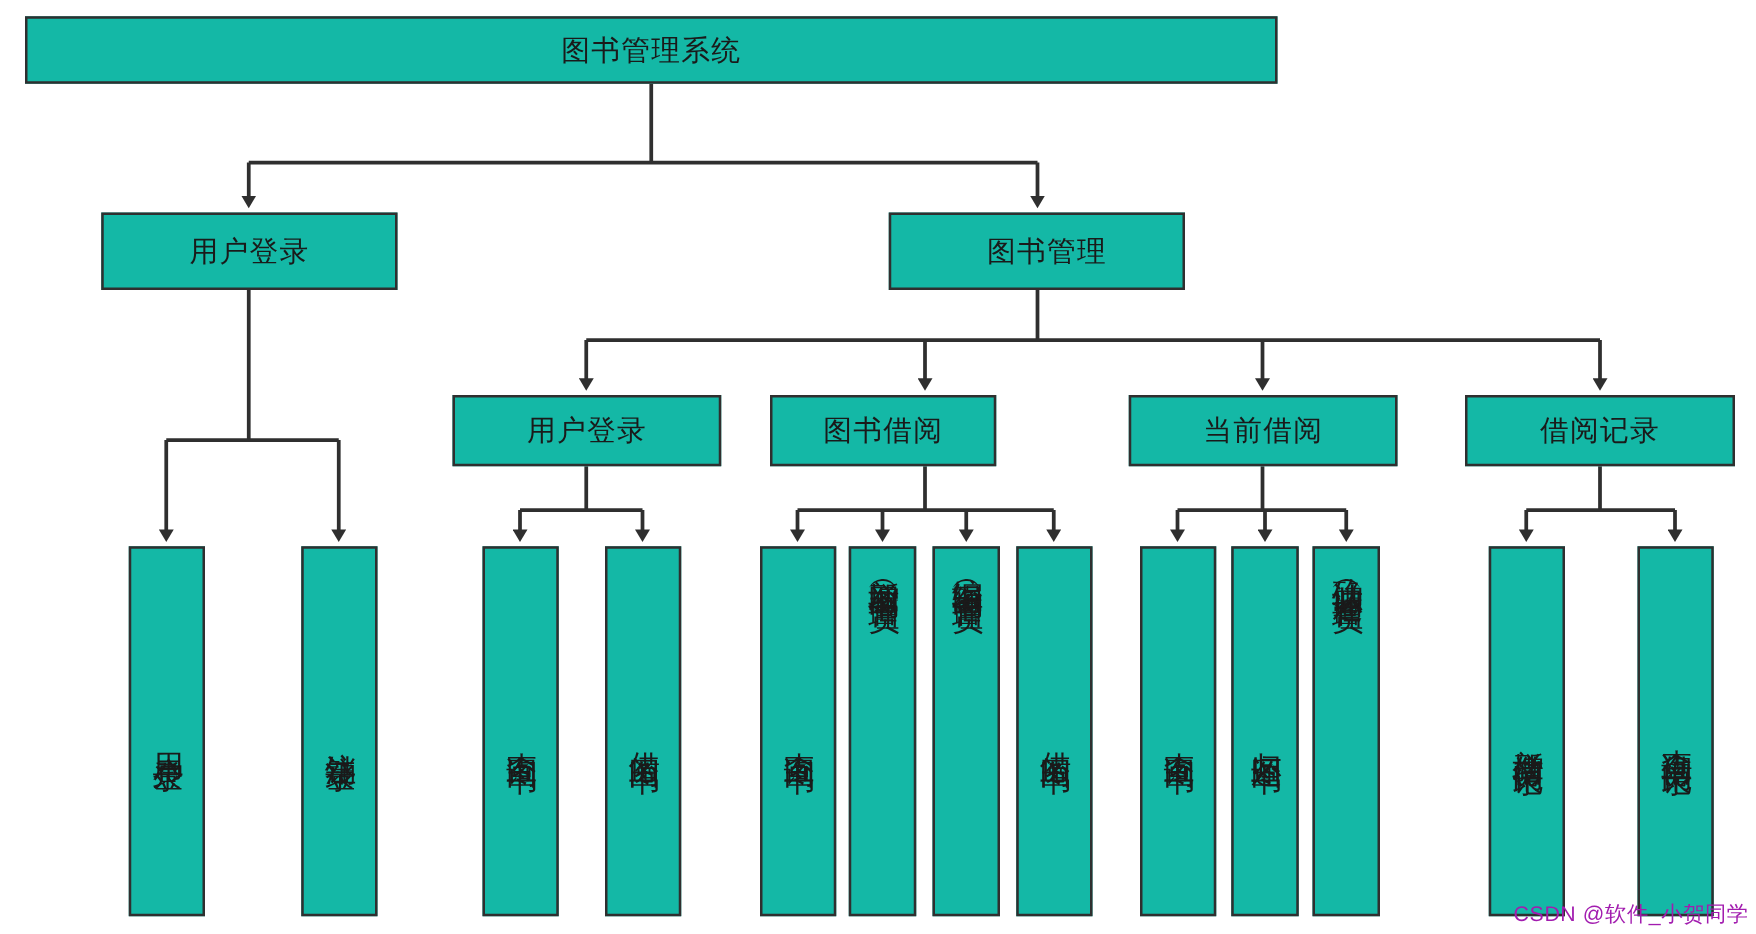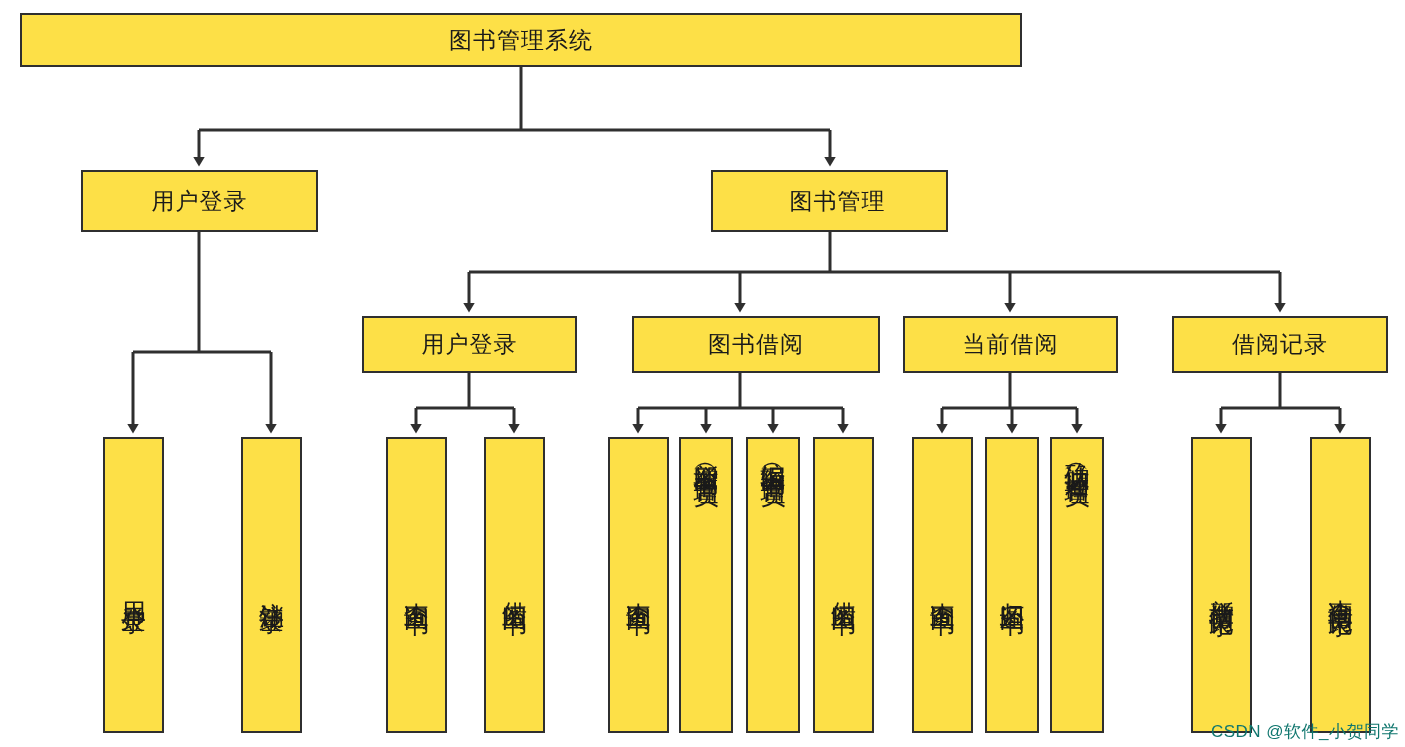--- a/index.html
+++ b/index.html
@@ -10,21 +10,21 @@
     overflow:hidden;
   }
   #canvas{position:relative;width:1405px;height:747px;}
 
   svg#wires{position:absolute;left:0;top:0;width:1405px;height:747px;pointer-events:none;}
 
   .node{
     position:absolute;
     box-sizing:border-box;
     border:2.5px solid #2f2f2f;
-    background:#fde047;
+    background:#14b8a6;
     color:#1a1a1a;
     display:flex;
     align-items:center;
     justify-content:center;
     text-align:center;
   }
   .node.h{
     font-size:23px;
     letter-spacing:1px;
   }
@@ -38,21 +38,21 @@
     align-items:center;
     padding-top:6px;
   }
   .node.v.top{ justify-content:flex-start; padding-top:4px;}
   .node.v.mid{ justify-content:center; }
 
   .watermark{
     position:absolute;
     right:6px;bottom:4px;
     font-size:17px;
-    color:#0f766e;
+    color:#a21caf;
     letter-spacing:0.5px;
     white-space:nowrap;
   }
 </style>
 </head>
 <body>
 
 <div id="canvas">
 
   <svg id="wires" viewBox="0 0 1405 747" xmlns="http://www.w3.org/2000/svg">
@@ -104,21 +104,21 @@
       <path d="M1340,408 L1340,425" marker-end="url(#arw)"></path>
     </g>
   </svg>
 
   <div class="node h" id="node-root" style="left: 20px; top: 13px; width: 1002px; height: 54px;">图书管理系统</div>
 
   <div class="node h" id="node-l2-0" style="left: 81px; top: 170px; width: 237px; height: 62px;">用户登录</div>
   <div class="node h" id="node-l2-1" style="left: 711px; top: 170px; width: 237px; height: 62px; padding-left: 16px;">图书管理</div>
 
   <div class="node h" id="node-l3-0" style="left: 362px; top: 316px; width: 215px; height: 57px;">用户登录</div>
-  <div class="node h" id="node-l3-1" style="left: 632px; top: 316px; width: 248px; height: 57px;">图书借阅</div>
+  <div class="node h" id="node-l3-1" style="left: 616px; top: 316px; width: 181px; height: 57px;">图书借阅</div>
   <div class="node h" id="node-l3-3" style="left: 1172px; top: 316px; width: 216px; height: 57px;">借阅记录</div>
   <div class="node h" id="node-l3-2" style="left: 903px; top: 316px; width: 215px; height: 57px;">当前借阅</div>
 
   <div class="node v mid" id="leaf-0" style="left: 103px; top: 437px; width: 61px; height: 296px;">用户登录</div>
   <div class="node v mid" id="leaf-1" style="left: 241px; top: 437px; width: 61px; height: 296px;">注销登录</div>
   <div class="node v mid" id="leaf-2" style="left: 386px; top: 437px; width: 61px; height: 296px;">查询图书</div>
   <div class="node v mid" id="leaf-3" style="left: 484px; top: 437px; width: 61px; height: 296px;">借阅图书</div>
   <div class="node v mid" id="leaf-4" style="left: 608px; top: 437px; width: 61px; height: 296px;">查询图书</div>
   <div class="node v top" id="leaf-5" style="left: 679px; top: 437px; width: 54px; height: 296px;">新增图书（管理员）</div>
   <div class="node v top" id="leaf-6" style="left: 746px; top: 437px; width: 54px; height: 296px;">编辑图书（管理员）</div>

